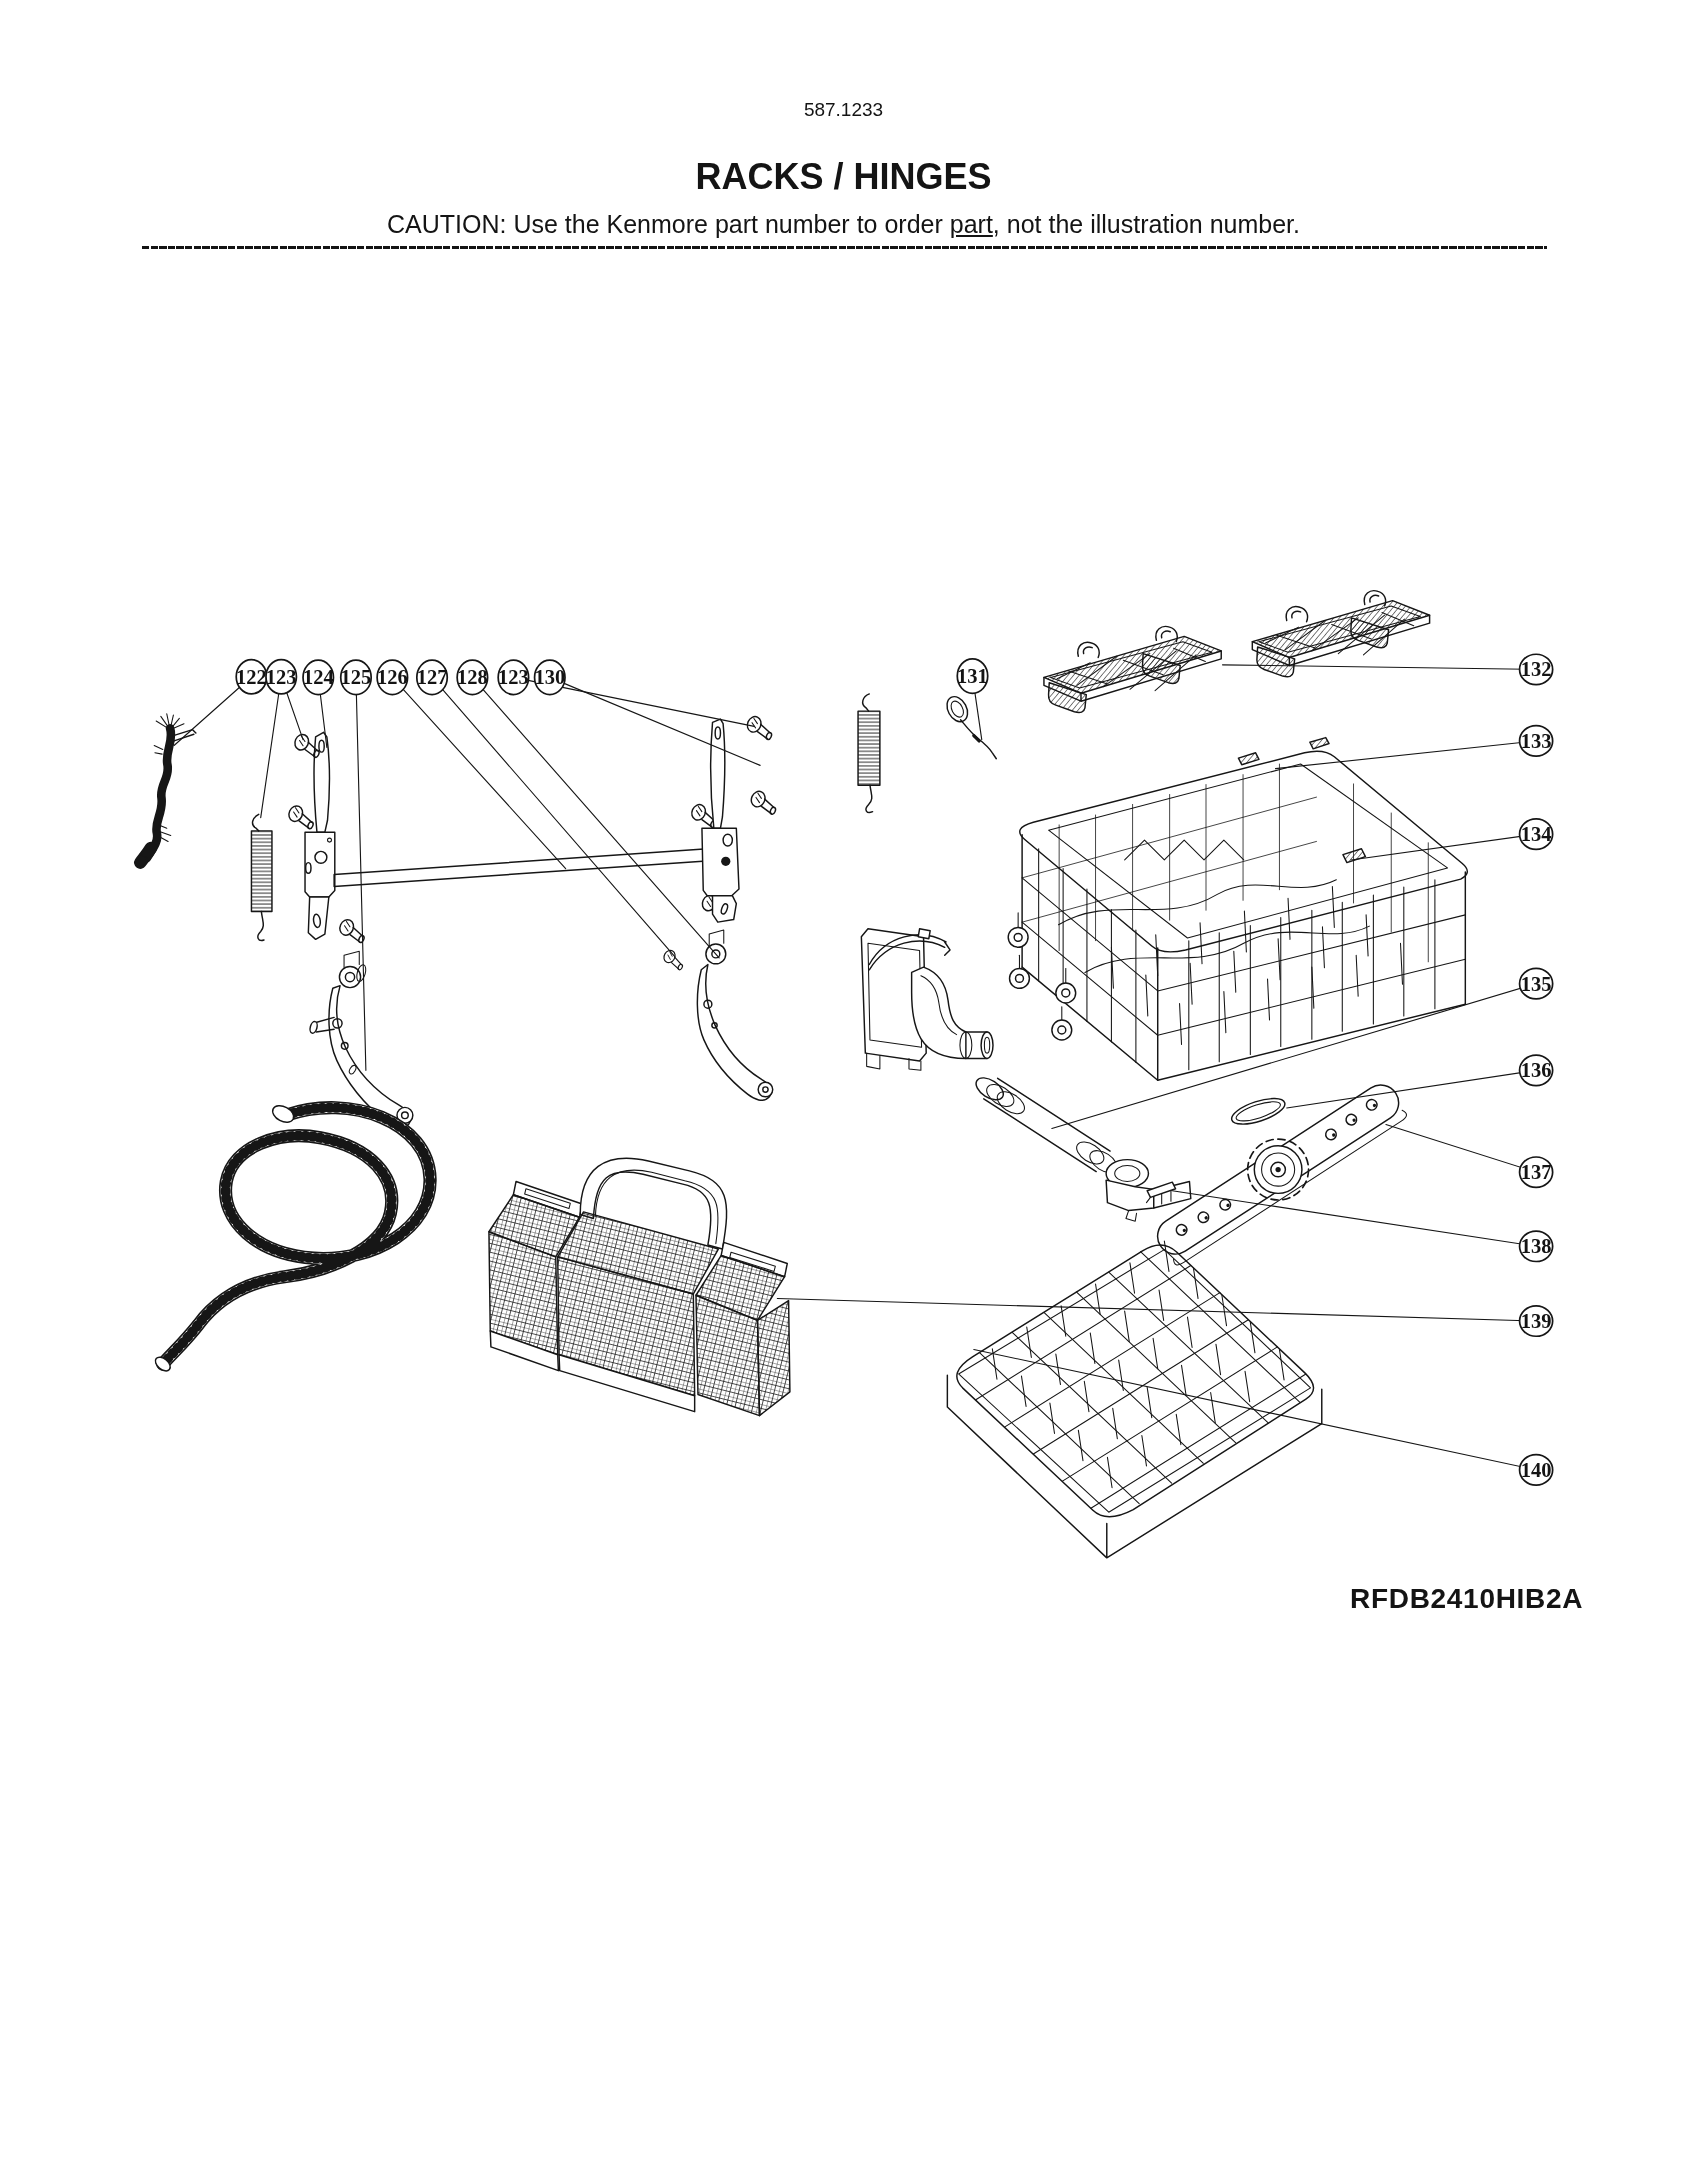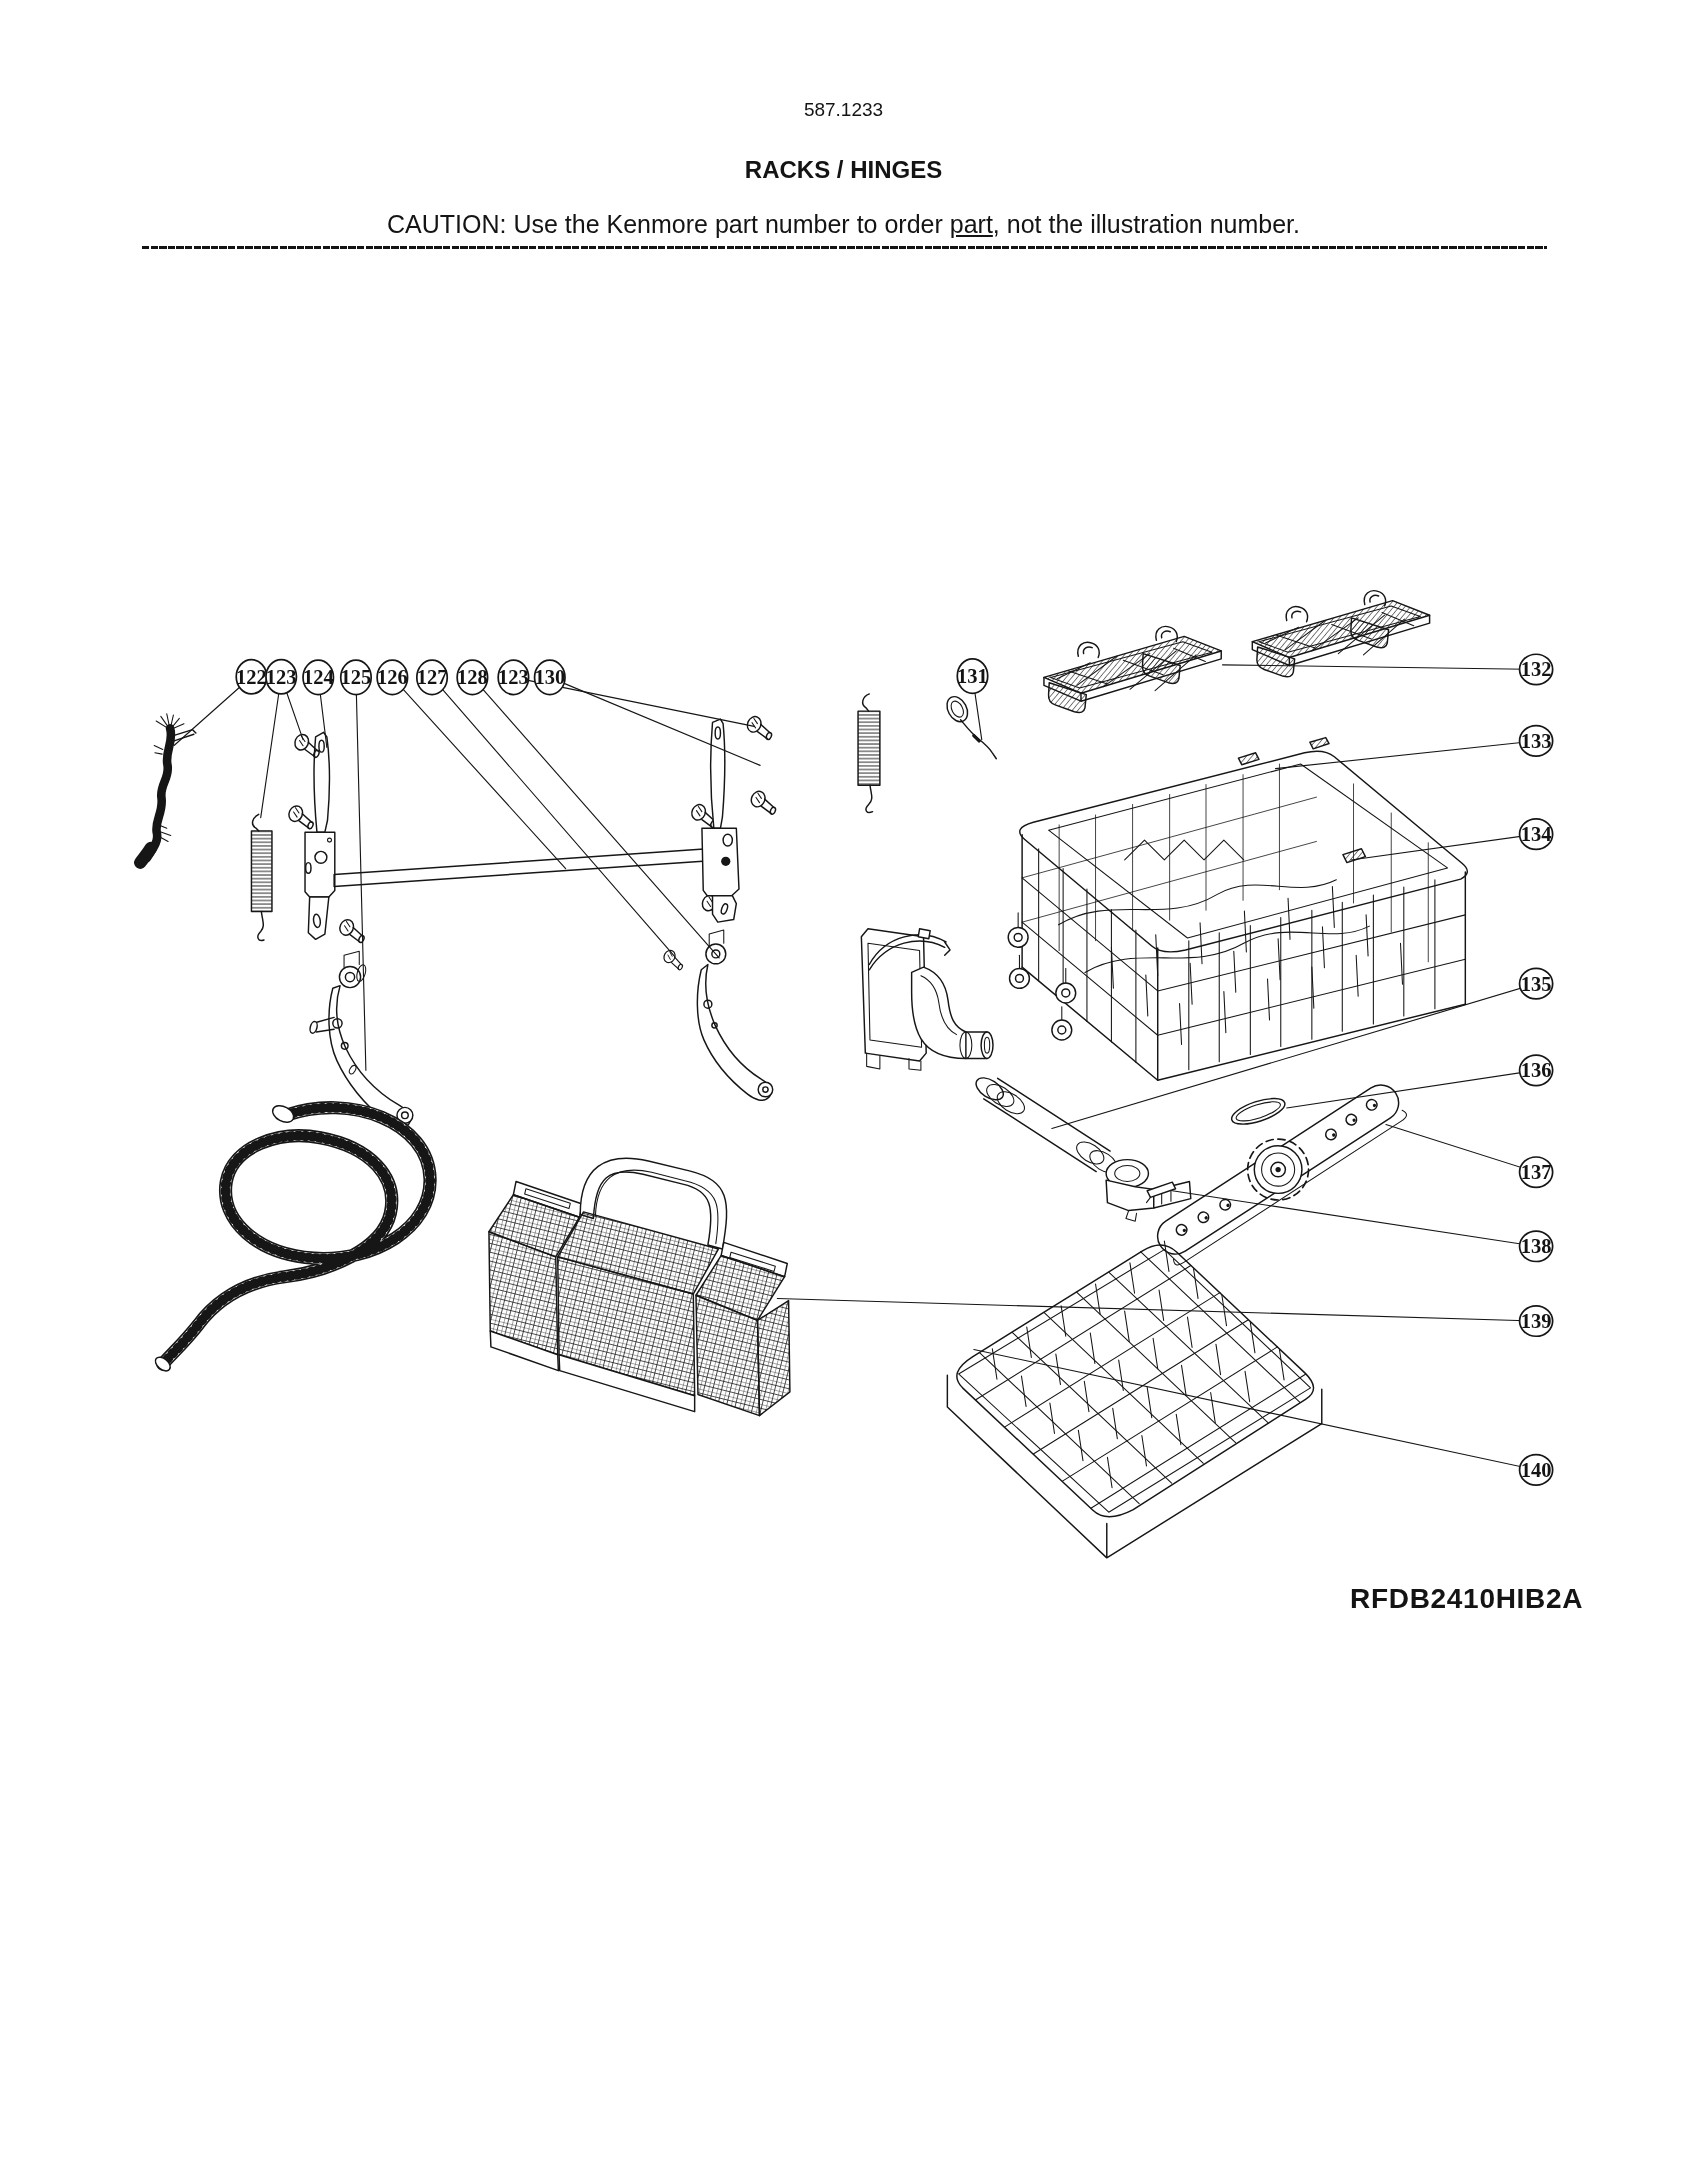--- a/index.html
+++ b/index.html
@@ -2,21 +2,21 @@
 <html style="font-size:10.6px"><head>
 <meta charset="utf-8">
 <style>
   * { margin:0; padding:0; box-sizing:border-box; }
   html,body { background:#ffffff; }
   body {
     width:1687px; height:2183px; position:relative;
     font-family:"Liberation Sans", sans-serif; color:#141414;
   }
   .doc-number   { position:absolute; top:99px; left:0; width:1687px; text-align:center; font-size:19px; }
-  .diagram-title{ position:absolute; top:156px; left:0; width:1687px; text-align:center; font-size:24px; font-weight:bold; }
+  .diagram-title{ position:absolute; top:156px; left:0; width:1687px; text-align:center; font-size:36px; font-weight:bold; }
   .caution      { position:absolute; top:210px; left:0; width:1687px; text-align:center; font-size:25px; }
   .caution u    { text-decoration:underline; }
   .divider {
     position:absolute; top:246px; left:142px; width:1405px; height:3.3px;
     background:repeating-linear-gradient(90deg,#141414 0 7.3px, rgba(0,0,0,0) 7.3px 8.6px);
   }
   .model-code { position:absolute; top:1583px; left:1350px; width:202px; font-size:28px; font-weight:bold; letter-spacing:0.7px; }
   svg#diagram { position:absolute; top:0; left:0; }
   
   #diagram path, #diagram line, #diagram ellipse, #diagram circle, #diagram rect, #diagram polyline {

